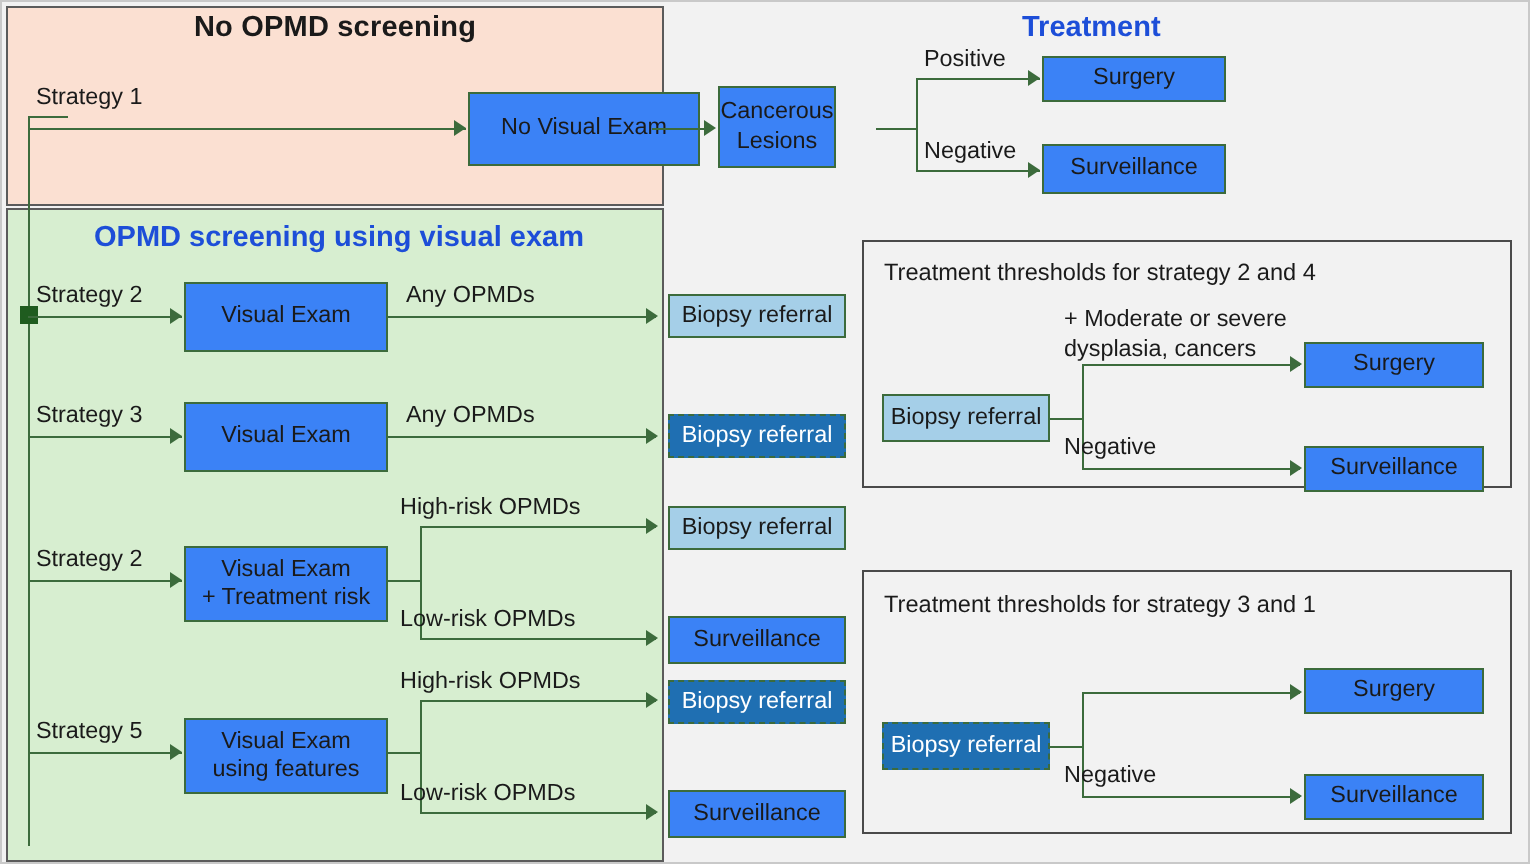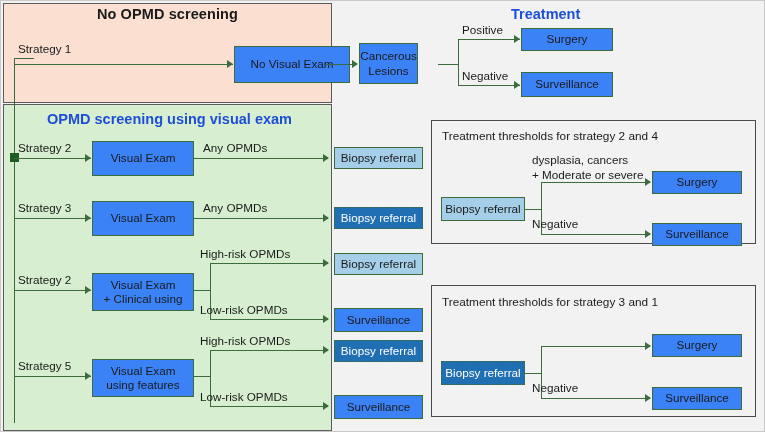--- a/index.html
+++ b/index.html
@@ -103,21 +103,21 @@
   <div class="lbl" style="left:202px;top:200px;">Any OPMDs</div>
   <div class="h" style="left:193px;top:217px;width:134px;"></div>
   <div class="arrow" style="left:322px;top:213px;"></div>
   <div class="box blue-dark" style="left:333px;top:206px;width:89px;height:22px;">Biopsy referral</div>
 
   <div class="lbl" style="left:17px;top:272px;">Strategy 2</div>
   <div class="h" style="left:13px;top:289px;width:77px;"></div>
   <div class="arrow" style="left:84px;top:285px;"></div>
   <div class="box" style="left:91px;top:272px;width:102px;height:38px;flex-direction:column;">
     <span>Visual Exam</span>
-    <span>+ Clinical using</span>
+    <span>+ Treatment risk</span>
   </div>
   <div class="h" style="left:193px;top:289px;width:17px;"></div>
   <div class="v" style="left:209px;top:262px;height:56px;"></div>
 
   <div class="lbl" style="left:199px;top:246px;">High-risk OPMDs</div>
   <div class="h" style="left:209px;top:262px;width:118px;"></div>
   <div class="arrow" style="left:322px;top:258px;"></div>
   <div class="box blue-light" style="left:333px;top:252px;width:89px;height:22px;">Biopsy referral</div>
 
   <div class="lbl" style="left:199px;top:302px;">Low-risk OPMDs</div>
@@ -146,22 +146,22 @@
   <div class="box" style="left:333px;top:394px;width:89px;height:24px;">Surveillance</div>
 
   <div class="tpanel" style="left:430px;top:119px;width:325px;height:124px;"></div>
   <div class="tpanel-title" style="left:441px;top:128px;">Treatment thresholds for strategy 2 and 4</div>
 
   <div class="box blue-light" style="left:440px;top:196px;width:84px;height:24px;">Biopsy referral</div>
   <div class="h" style="left:524px;top:208px;width:17px;"></div>
   <div class="v" style="left:540px;top:181px;height:52px;"></div>
 
   <div class="lbl2" style="left:531px;top:152px;">
+    <div>+ Moderate or severe</div>
     <div>dysplasia, cancers</div>
-    <div>+ Moderate or severe</div>
   </div>
   <div class="h" style="left:540px;top:181px;width:109px;"></div>
   <div class="arrow" style="left:644px;top:177px;"></div>
   <div class="box" style="left:651px;top:170px;width:90px;height:23px;">Surgery</div>
 
   <div class="lbl" style="left:531px;top:216px;">Negative</div>
   <div class="h" style="left:540px;top:233px;width:109px;"></div>
   <div class="arrow" style="left:644px;top:229px;"></div>
   <div class="box" style="left:651px;top:222px;width:90px;height:23px;">Surveillance</div>
 

